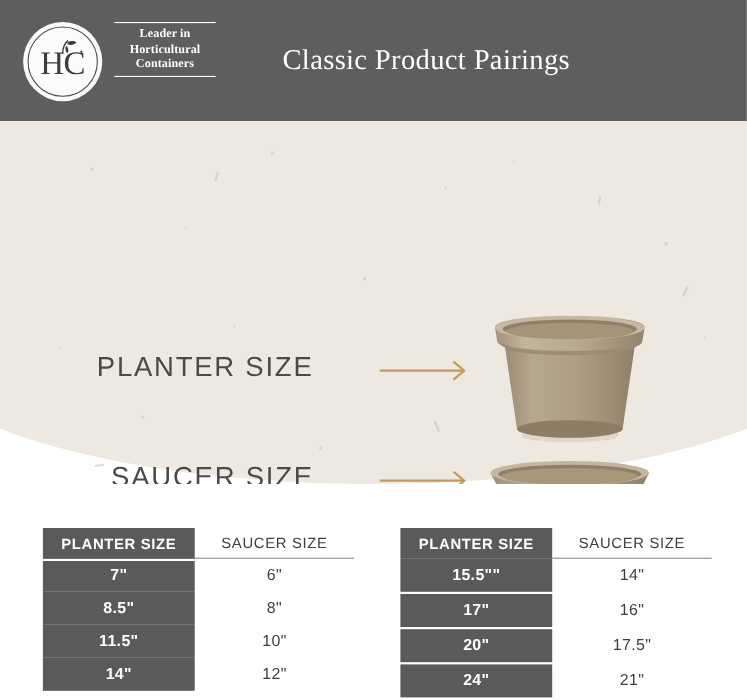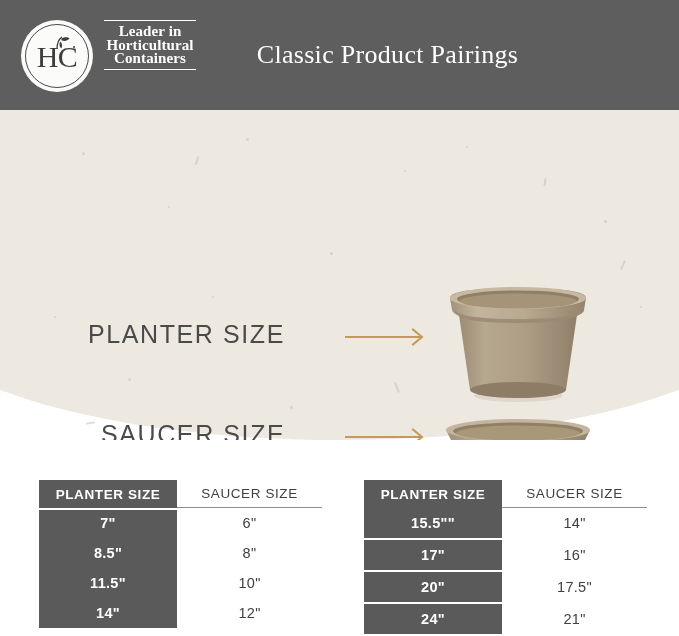--- a/index.html
+++ b/index.html
@@ -45,21 +45,21 @@
     left: 4px; top: 4px;
     width: 64px; height: 64px;
     border-radius: 50%;
     border: 1.4px solid #4a4a4a;
     box-sizing: border-box;
   }
   .logo-mark svg { position: absolute; left: 0; top: 0; }
   .logo-tagline {
     color: #ffffff;
     font-family: "Liberation Serif", serif;
-    font-size: 15px;
+    font-size: 11px;
     font-weight: 700;
     line-height: 13.5px;
     text-align: center;
     letter-spacing: 0.1px;
     padding: 4px 2px 3px 2px;
     border-top: 1.2px solid #ffffff;
     border-bottom: 1.2px solid #ffffff;
     width: 88px;
   }
   .header-title {

